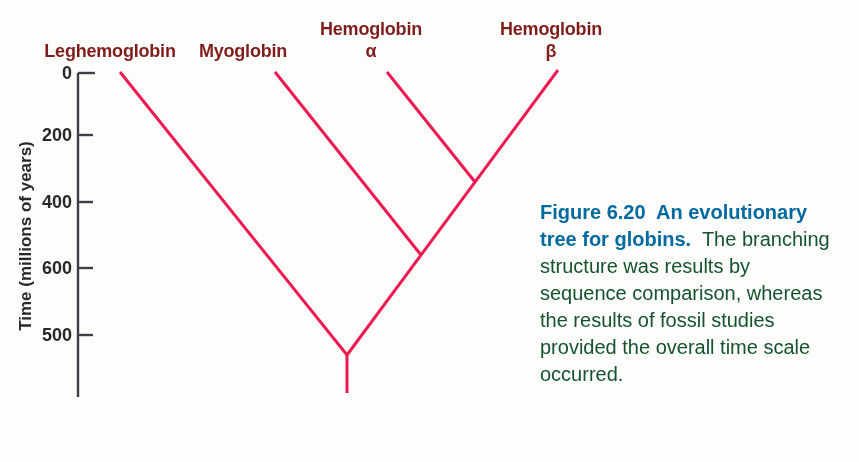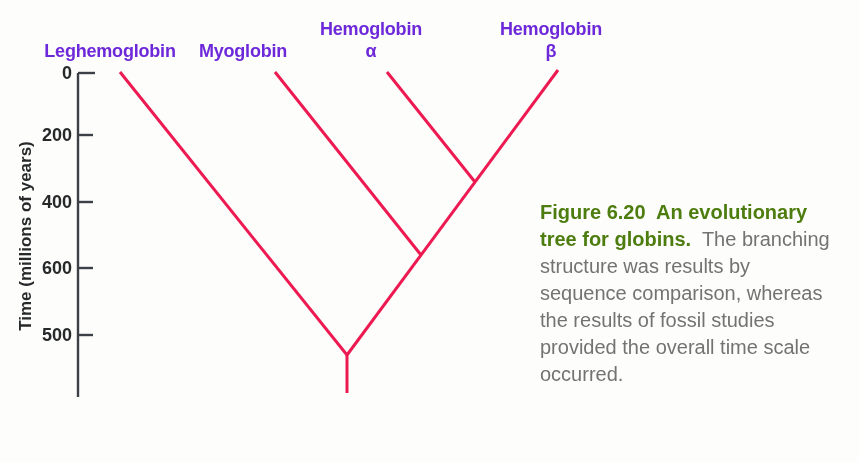--- a/index.html
+++ b/index.html
@@ -30,21 +30,21 @@
     stroke-width: 3;
     fill: none;
   }
   .leaf-label {
     position: absolute;
     transform: translateX(-50%);
     text-align: center;
     font-size: 18px;
     font-weight: 700;
     line-height: 22px;
-    color: #6d28d9;
+    color: #7f1d1d;
     letter-spacing: -0.2px;
     white-space: nowrap;
   }
   .tick-label {
     position: absolute;
     left: 28px;
     width: 44px;
     text-align: right;
     font-size: 18px;
     font-weight: 600;
@@ -67,25 +67,25 @@
     position: absolute;
     left: 540px;
     top: 199px;
     width: 320px;
     font-size: 20px;
     line-height: 27px;
     color: #3b3b3b;
   }
   .cap-line { white-space: pre; }
   .cap-bold {
-    color: #4d7c0f;
+    color: #0369a1;
     font-weight: 700;
   }
   .cap-body {
-    color: #737373;
+    color: #14532d;
     font-weight: 400;
   }
 </style>
 </head>
 <body>
 
 <div class="figure-canvas">
 
   <svg class="tree-layer" viewBox="0 0 859 462">
 

